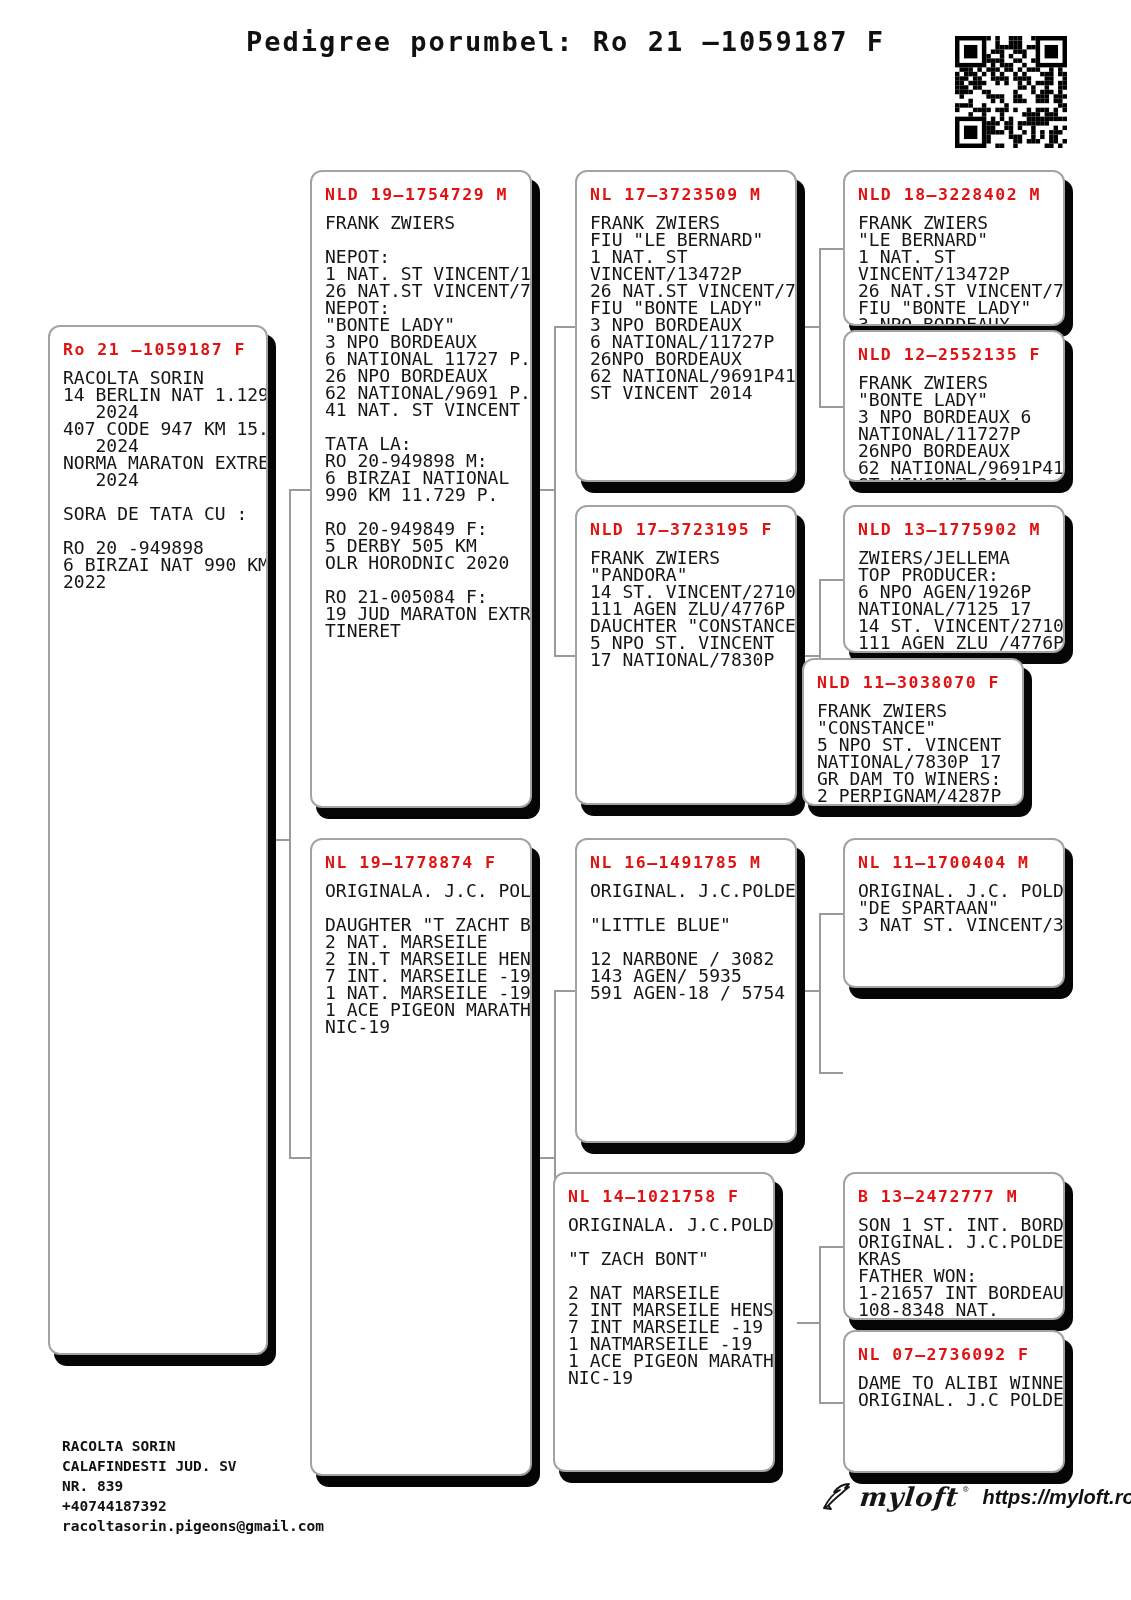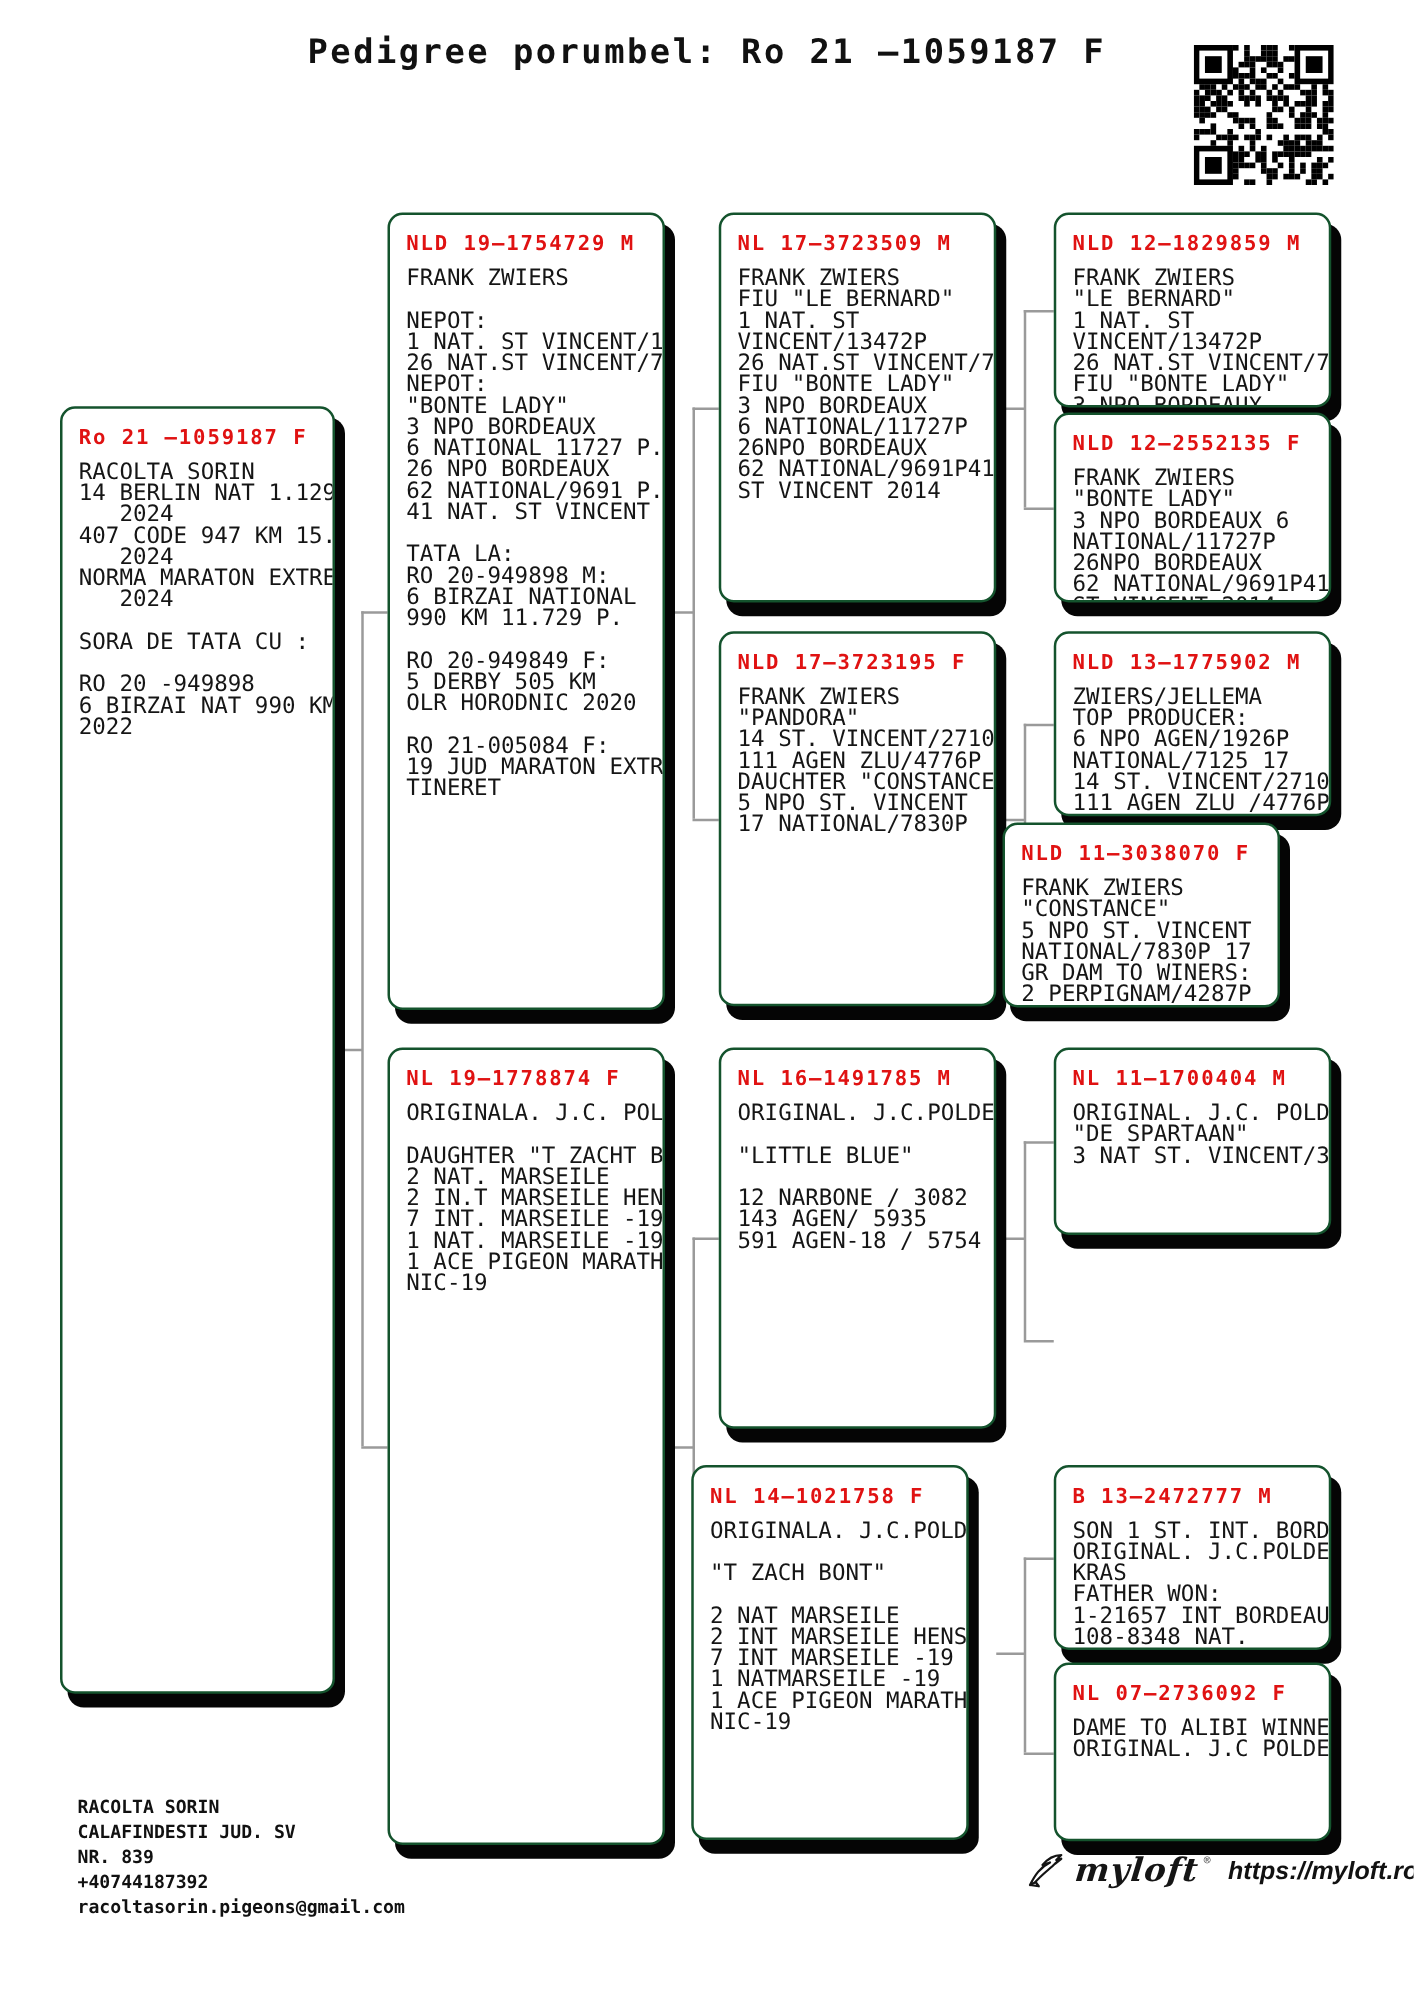--- a/index.html
+++ b/index.html
@@ -1,21 +1,21 @@
 <!DOCTYPE html>
 <html style="--accent: #e01212;"><head>
 <meta charset="utf-8">
 <style>
   html,body{margin:0;padding:0;background:#fff;}
   #page{position:relative;width:1131px;height:1600px;background:#ffffff;overflow:hidden;
         font-family:"DejaVu Sans Mono",monospace;}
   #title{position:absolute;left:0;top:26px;width:1131px;text-align:center;
          font-weight:bold;font-size:27px;letter-spacing:2px;color:#111;white-space:pre;}
   
-  .pbox{position:absolute;background:#fff;border:2px solid #14532d;border-radius:12px;
+  .pbox{position:absolute;background:#fff;border:2px solid #a3a3a3;border-radius:12px;
         box-shadow:7px 10px 0 1px #050505;box-sizing:border-box;
         padding:13px 3px 0 13px;overflow:hidden;}
   .pbox-header{font-weight:bold;font-size:16.5px;letter-spacing:1.5px;color:var(--accent,#e01212);
                margin:0 0 10px 0;white-space:pre;}
   .pbox-body{font-size:18px;line-height:17px;color:#151515;white-space:pre;}
   
   .cn{position:absolute;background:#9a9a9a;}
   .cn.h{height:2px;}
   .cn.v{width:2px;}
   
@@ -432,21 +432,21 @@
 
 2 NAT MARSEILE
 2 INT MARSEILE HENS
 7 INT MARSEILE -19
 1 NATMARSEILE -19
 1 ACE PIGEON MARATHON
 NIC-19</div>
   </div>
 
   <div class="pbox" style="left:843px;top:170px;width:222px;height:156px">
-    <div class="pbox-header">NLD 12–1829859 M</div>
+    <div class="pbox-header">NLD 18–3228402 M</div>
     <div class="pbox-body">FRANK ZWIERS
 "LE BERNARD"
 1 NAT. ST
 VINCENT/13472P
 26 NAT.ST VINCENT/7630P
 FIU "BONTE LADY"
 3 NPO BORDEAUX</div>
   </div>
   <div class="pbox" style="left:843px;top:330px;width:222px;height:152px">
     <div class="pbox-header">NLD 12–2552135 F</div>

